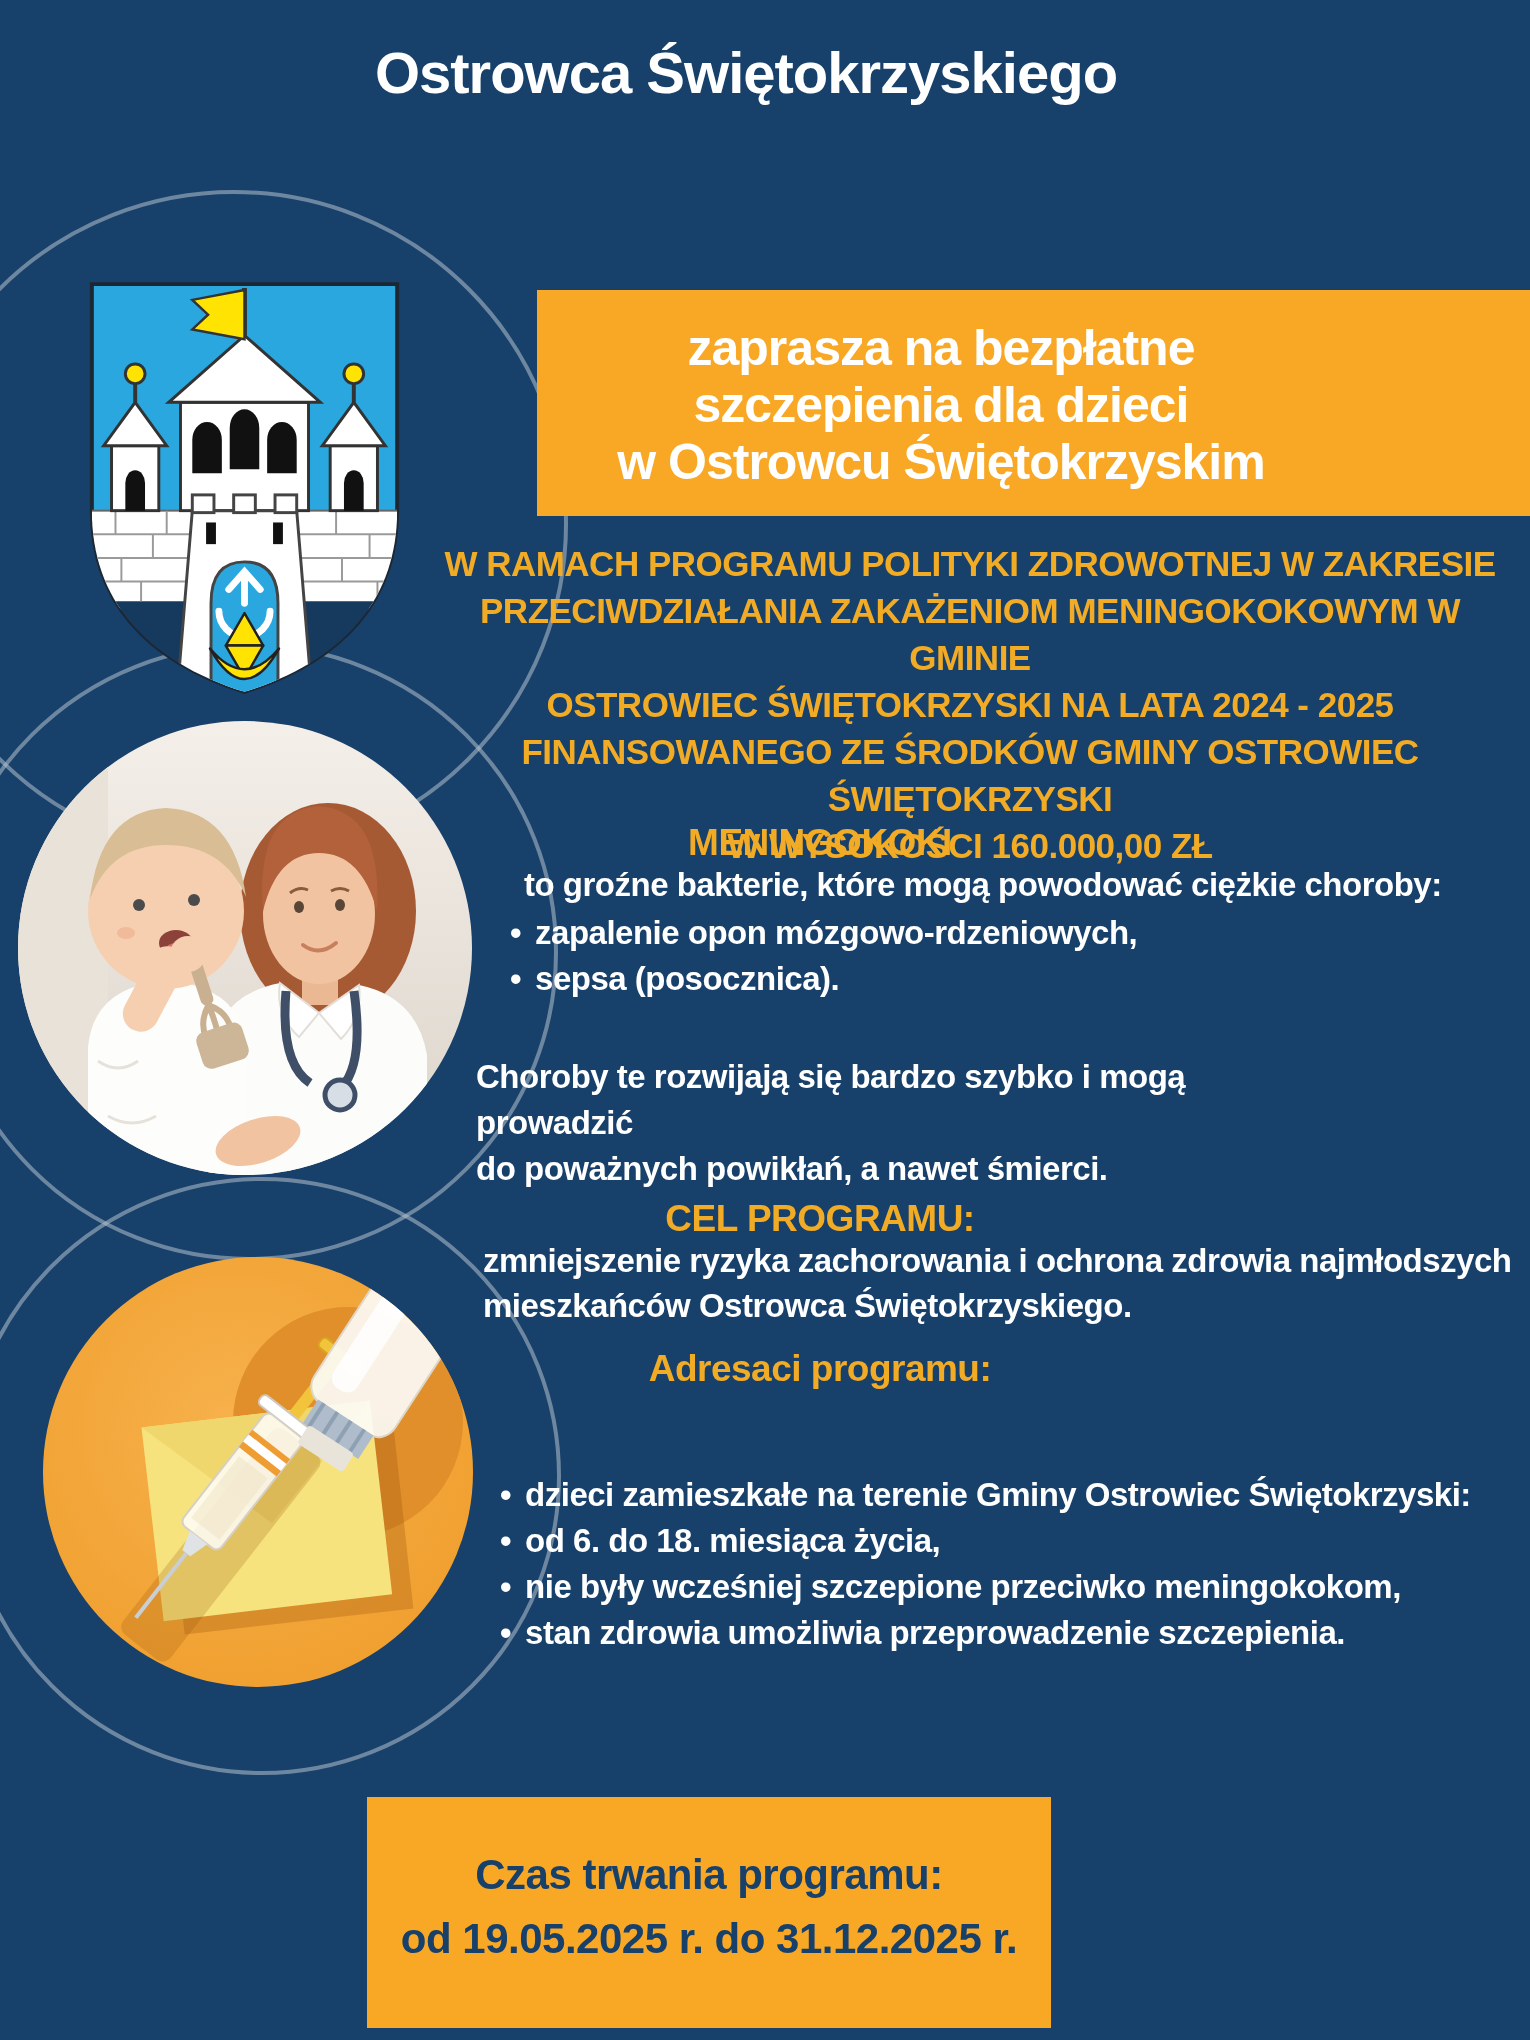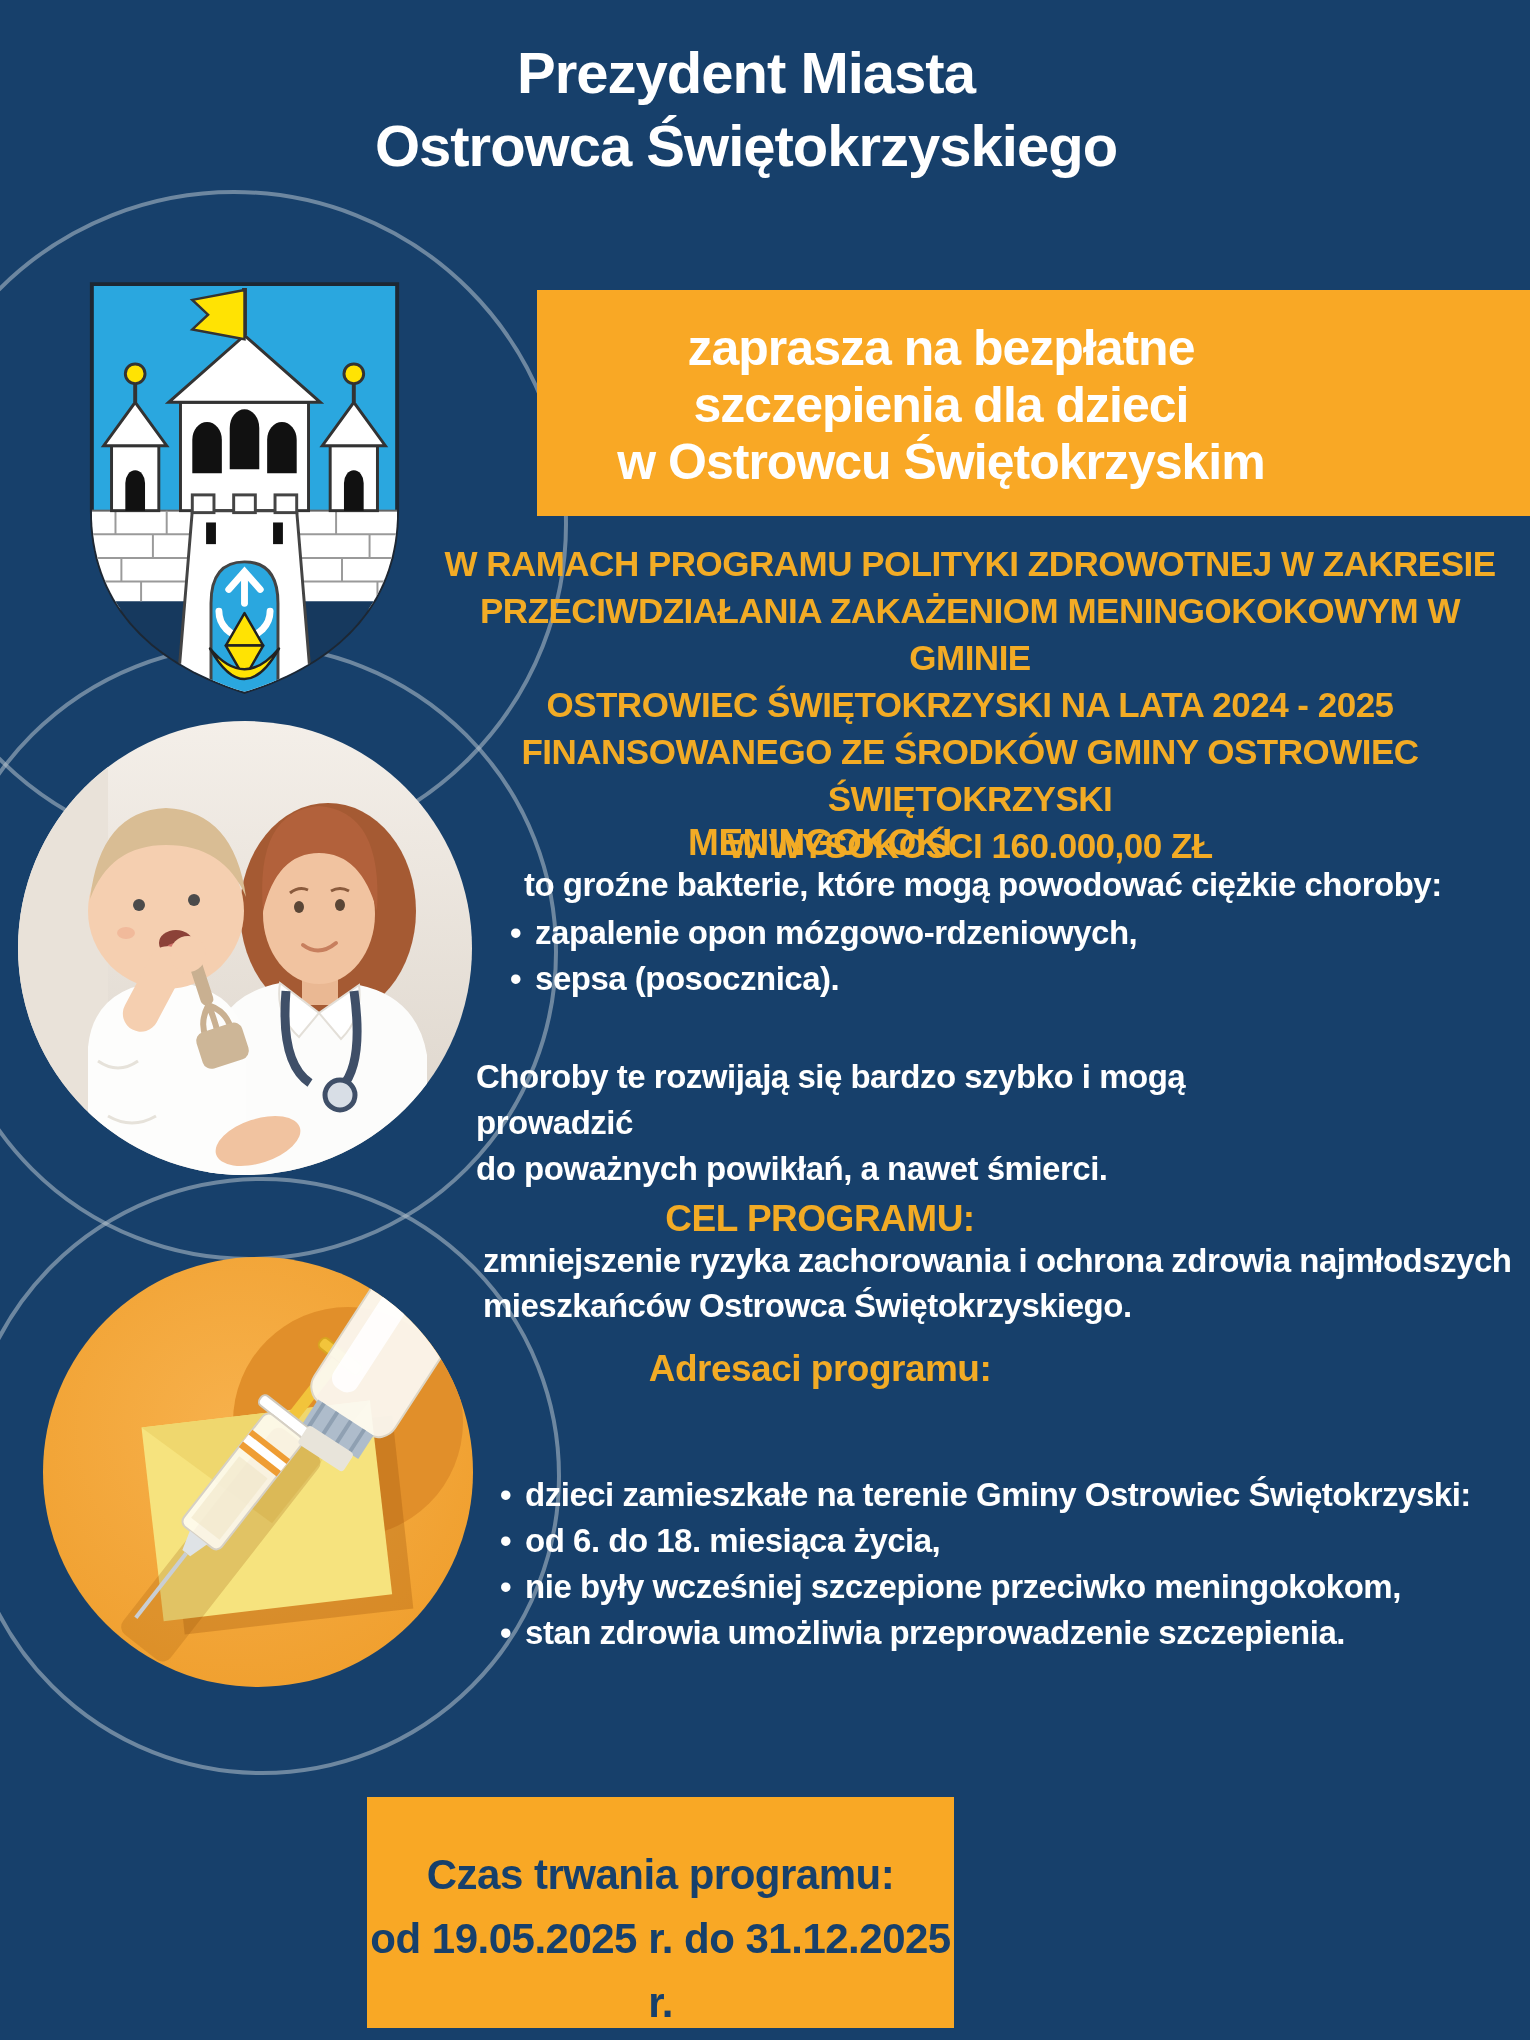--- a/index.html
+++ b/index.html
@@ -48,21 +48,21 @@
   #adresaci-bullets{left:500px;top:1472px;}
 
   #warning{
     position:absolute;left:476px;top:1054px;width:810px;text-align:left;
     line-height:46px;
   }
   #cel-text{position:absolute;left:483px;top:1238px;line-height:45px;}
   .block-line{display:block;}
 
   #duration-box{
-    position:absolute;left:367px;top:1797px;width:587px;height:231px;background:#F9A825;
+    position:absolute;left:367px;top:1797px;width:684px;height:231px;background:#F9A825;
     color:#17406B;text-align:center;font-weight:700;font-size:42px;line-height:64px;
     box-sizing:border-box;padding-top:46px;letter-spacing:-0.5px;
   }
 </style>
 </head>
 <body>
 
 <div id="poster">
 
   <div class="ring" id="ring-top"></div>
@@ -232,21 +232,20 @@
         <line x1="306" y1="168" x2="306" y2="196" stroke="#8fa0b2" stroke-width="4"></line>
         <line x1="322" y1="168" x2="322" y2="196" stroke="#8fa0b2" stroke-width="4"></line>
         <line x1="338" y1="168" x2="338" y2="196" stroke="#8fa0b2" stroke-width="4"></line>
         <line x1="354" y1="168" x2="354" y2="196" stroke="#8fa0b2" stroke-width="4"></line>
         <rect x="305" y="194" width="54" height="22" rx="4" fill="#e8e4da"></rect>
       </g>
     </svg>
   </div>
 
   <div class="title">
-    <span class="block-line">Prezydent Miasta</span>
     <span class="block-line">Ostrowca Świętokrzyskiego</span>
   </div>
 
   <div class="banner">
     <span class="block-line">zaprasza na bezpłatne</span>
     <span class="block-line">szczepienia dla dzieci</span>
     <span class="block-line">w Ostrowcu Świętokrzyskim</span>
   </div>
 
   <div class="program-info">

